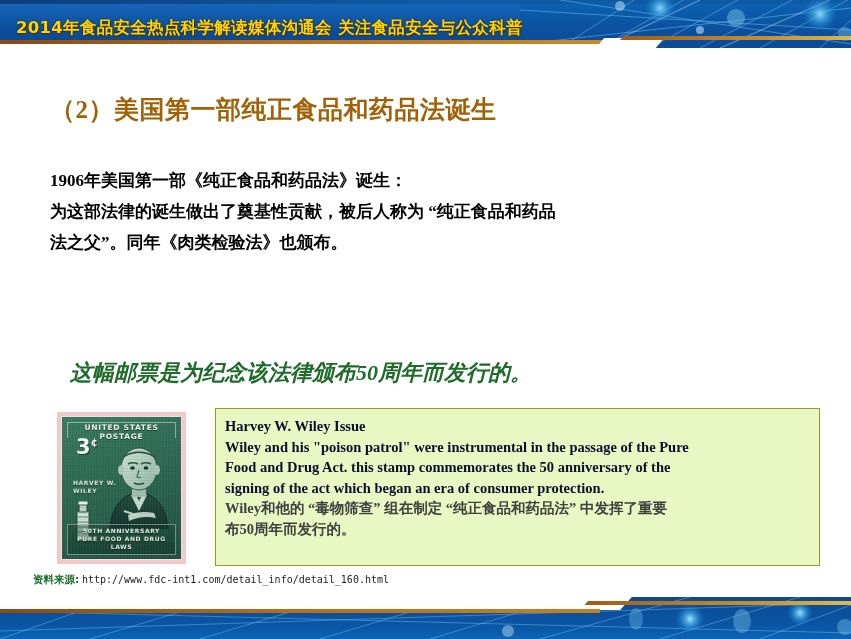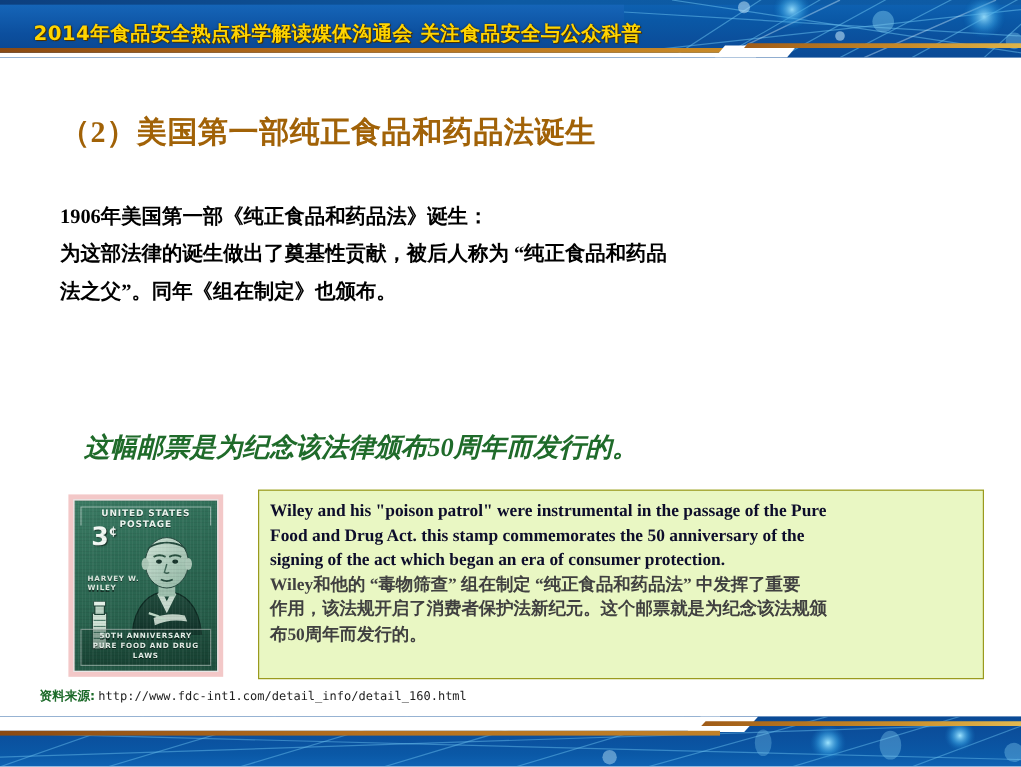--- a/index.html
+++ b/index.html
@@ -80,21 +80,21 @@
   }
   .top-banner .white-base {
     position: absolute;
     left: 0; bottom: 0;
     width: 630px;
     height: 4px;
     background: #ffffff;
   }
   .banner-title {
     position: absolute;
-    left: 28px;
+    left: 16px;
     top: 17px;
     font-family: "DejaVu Sans", "Liberation Sans", sans-serif;
     font-size: 16.5px;
     font-weight: bold;
     letter-spacing: .3px;
     color: #ffd400;
     text-shadow: 0 0 2px rgba(0,0,0,.6), 1px 1px 0 #5a3a00;
     white-space: nowrap;
   }
 
@@ -361,21 +361,21 @@
     <div class="gold-edge"></div>
     <div class="notch"></div>
     <div class="gold-edge2"></div>
   </div>
 
   <h1 class="slide-title">（2）美国第一部纯正食品和药品法诞生</h1>
 
   <div class="body-text">
     <div class="line">1906年美国第一部《纯正食品和药品法》诞生：</div>
     <div class="line">为这部法律的诞生做出了奠基性贡献，被后人称为 “纯正食品和药品</div>
-    <div class="line">法之父”。同年《组在制定》也颁布。</div>
+    <div class="line">法之父”。同年《肉类检验法》也颁布。</div>
   </div>
 
   <div class="green-note">这幅邮票是为纪念该法律颁布50周年而发行的。</div>
 
   <div class="stamp-frame">
     <div class="stamp">
       <div class="stamp-top-rule"></div>
       <div class="stamp-head">UNITED STATES POSTAGE</div>
       <div class="stamp-denom"><span>3</span><sup>¢</sup></div>
       <div class="stamp-name">
@@ -435,25 +435,25 @@
       </svg>
 
       <div class="stamp-bottom">
         <div>50TH ANNIVERSARY</div>
         <div>PURE FOOD AND DRUG LAWS</div>
       </div>
     </div>
   </div>
 
   <div class="caption-box">
+    <p>Harvey W. Wiley Issue</p>
     <p>Wiley and his "poison patrol" were instrumental in the passage of the Pure</p>
     <p>Food and Drug Act. this stamp commemorates the 50 anniversary of the</p>
     <p>signing of the act which began an era of consumer protection.</p>
     <p class="cn">Wiley和他的 “毒物筛查” 组在制定 “纯正食品和药品法” 中发挥了重要</p>
-    <p class="cn">作用，该法规开启了消费者保护法新纪元。这个邮票就是为纪念该法规颁</p>
     <p class="cn">布50周年而发行的。</p>
   </div>
 
   <div class="source-line">
     <span class="source-label">资料来源:</span>
     <span class="source-url">http://www.fdc-int1.com/detail_info/detail_160.html</span>
   </div>
 
   <div class="bottom-banner">
     <svg class="net-b" viewBox="0 0 851 42" preserveAspectRatio="none">

